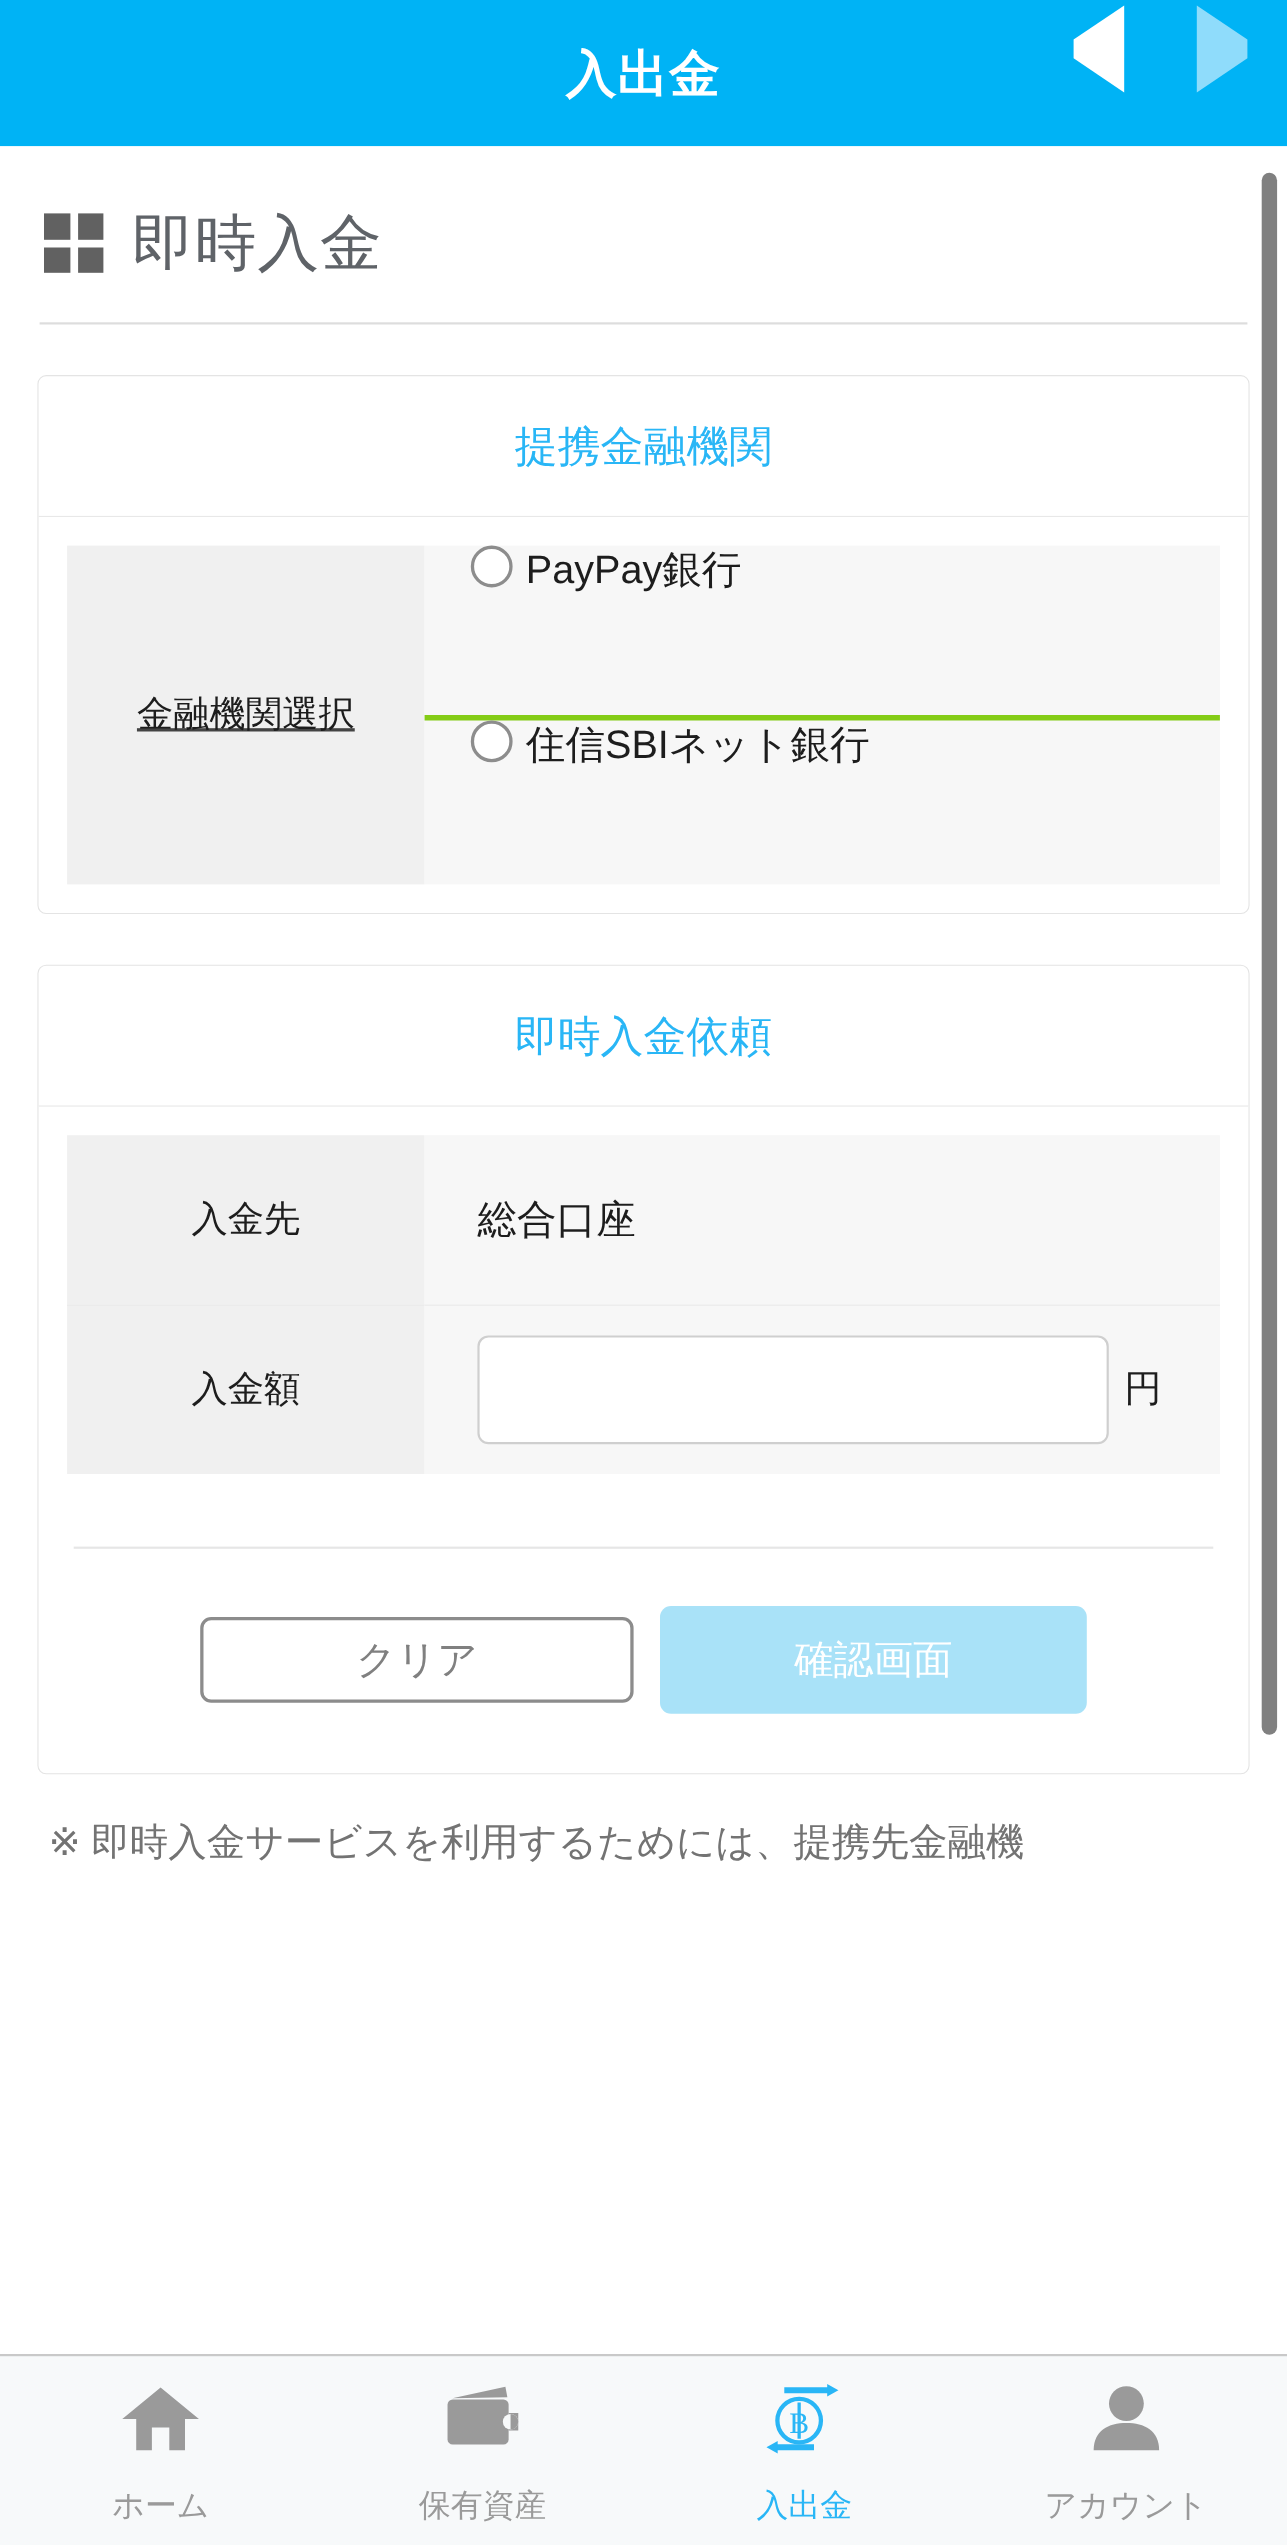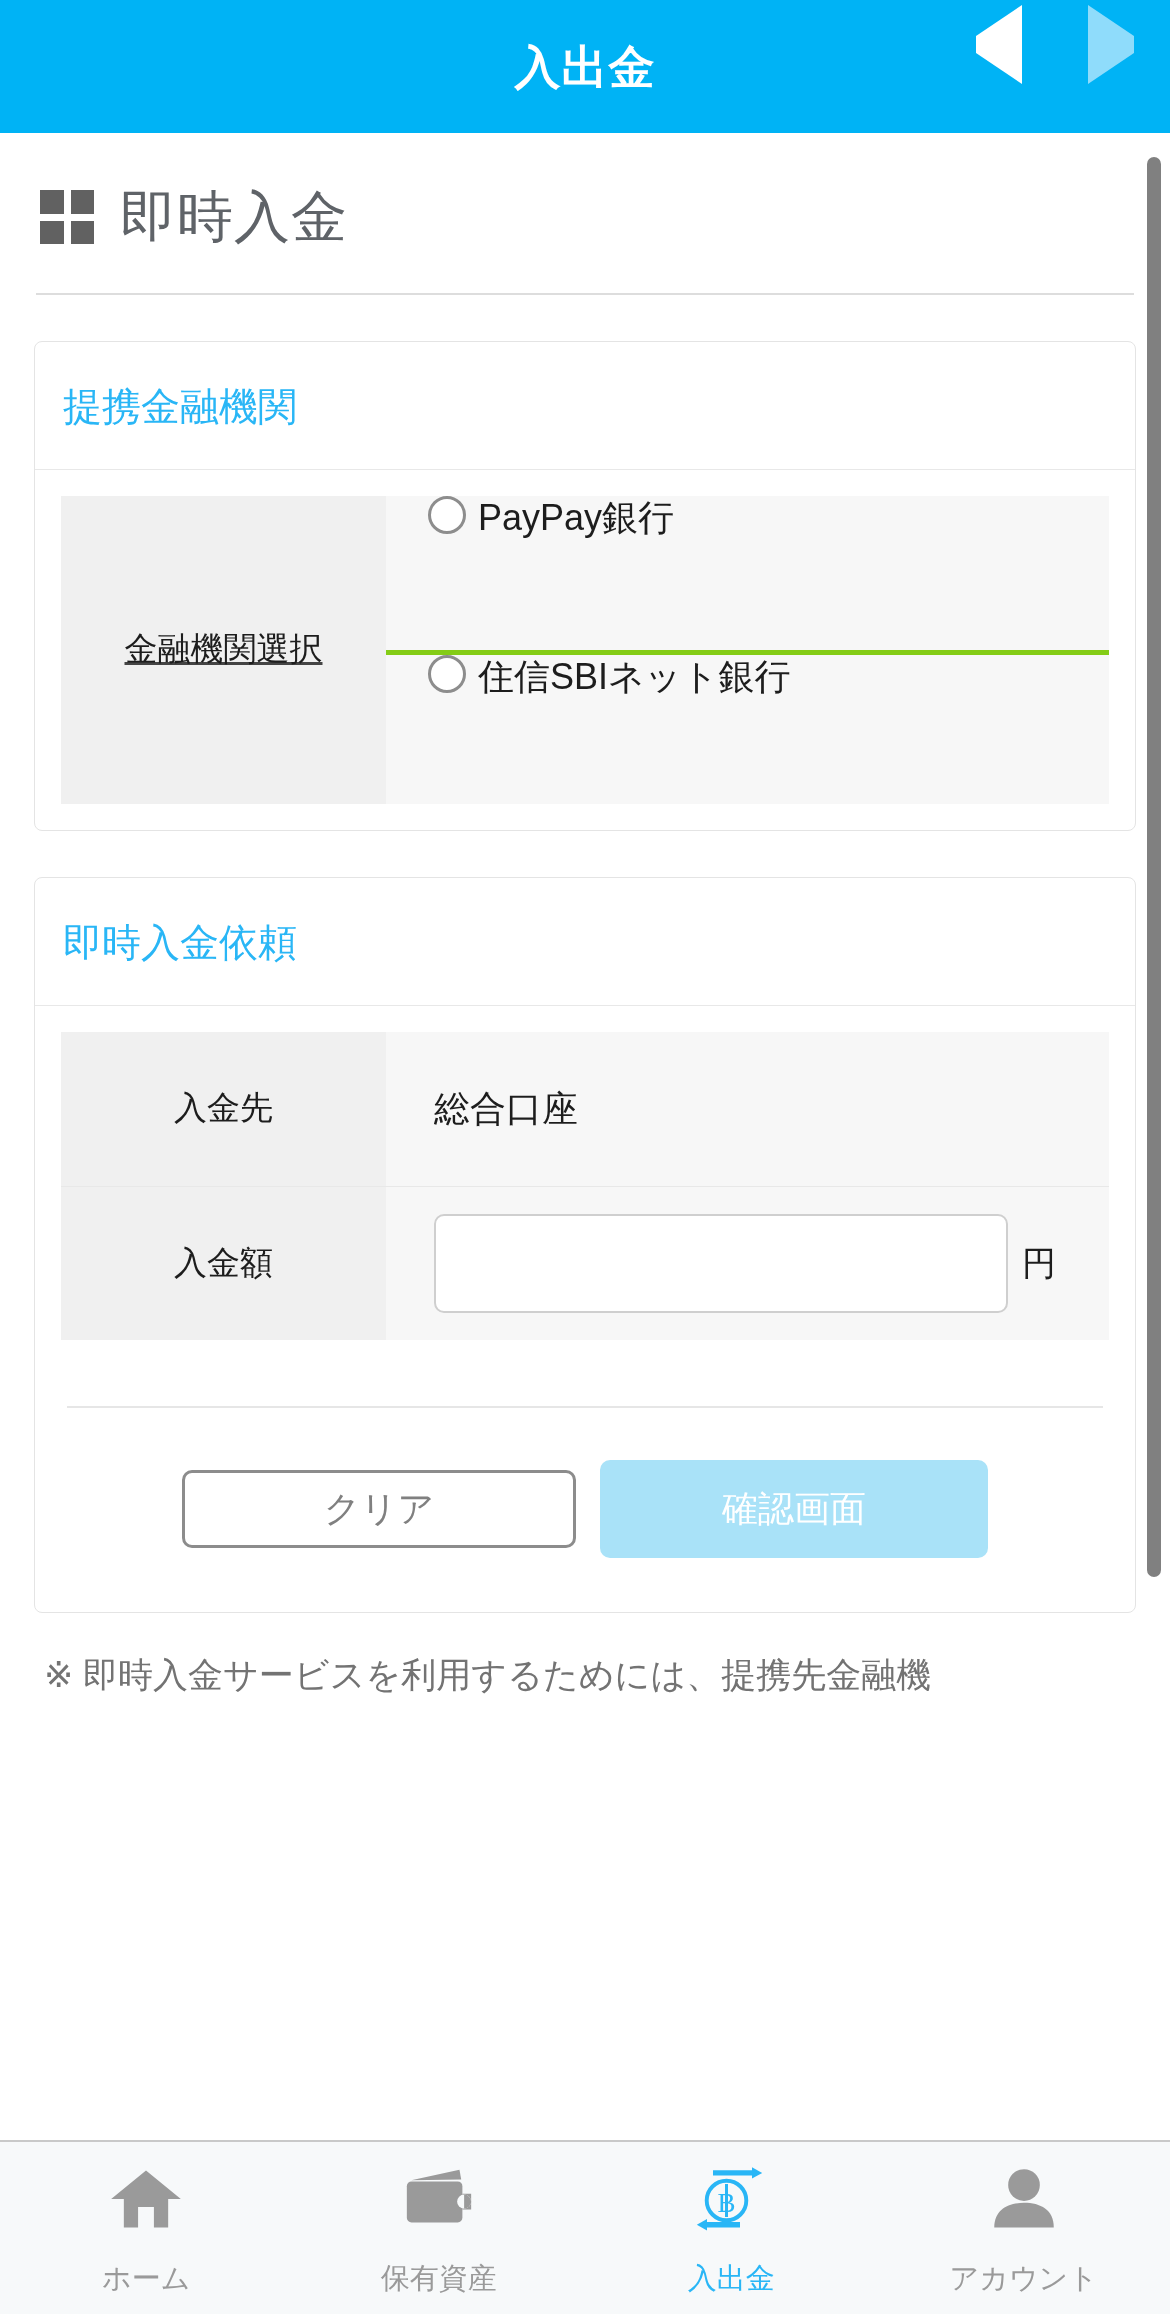--- a/index.html
+++ b/index.html
@@ -92,26 +92,25 @@
     right: 9px;
     width: 14px;
     height: 1420px;
     border-radius: 7px;
     background: #808080;
   }
 
   
   .page-title-row {
     display: flex;
-    align-items: flex-start;
+    align-items: center;
     gap: 26px;
     padding-top: 57px;
     padding-left: 6px;
     padding-bottom: 26px;
-    font-family: Liberation Mono, monospace;
   }
   .grid-icon {
     width: 54px;
     height: 54px;
     display: grid;
     grid-template-columns: 1fr 1fr;
     grid-template-rows: 1fr 1fr;
     gap: 7px;
     flex: 0 0 auto;
   }
@@ -140,20 +139,21 @@
     overflow: hidden;
   }
   .card-header {
     padding: 44px 28px 40px 28px;
     border-bottom: 1px solid #e8e8e8;
   }
   .card-header-title {
     font-size: 39px;
     color: #29b6f6;
     line-height: 1.1;
+    text-align: center;
   }
   .card-body {
     padding: 26px 26px 26px 26px;
   }
 
   
   .form-table {
     display: flex;
   }
   .form-table-labelcol {

